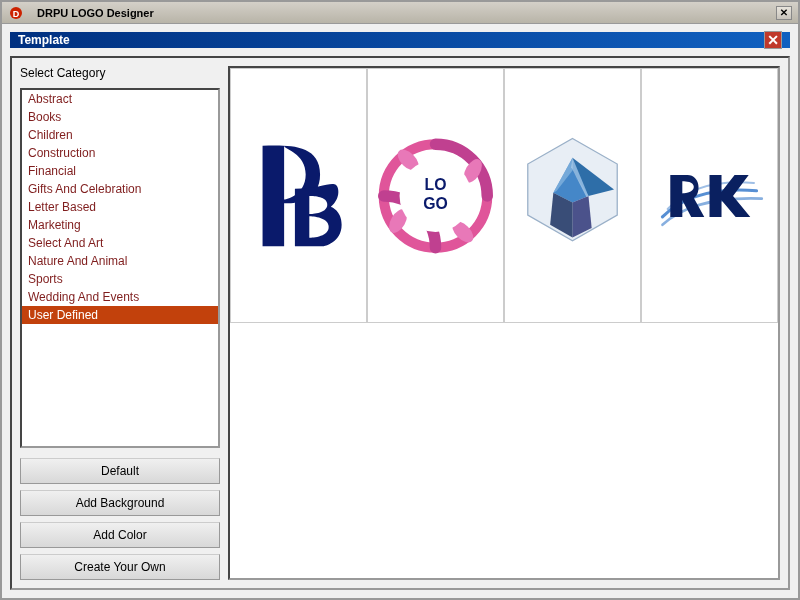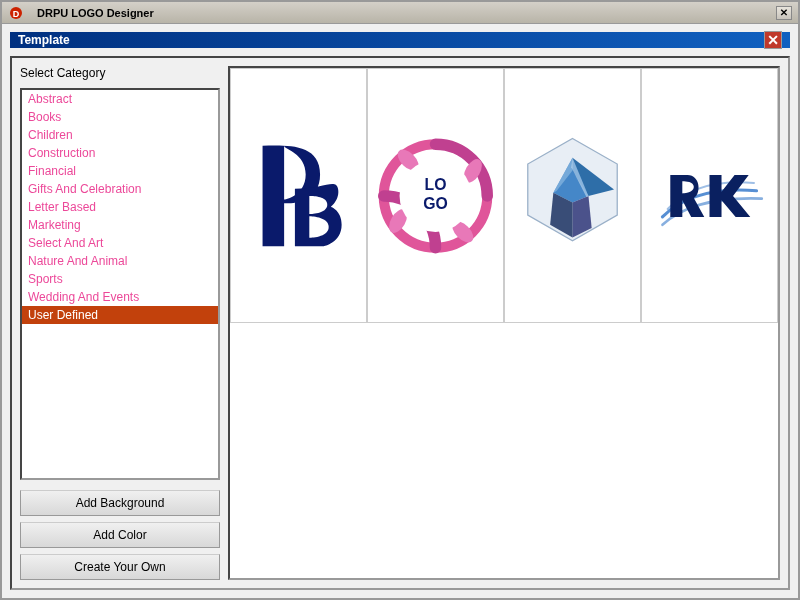--- a/index.html
+++ b/index.html
@@ -112,21 +112,21 @@
     .category-list {
       border: 2px inset #999;
       background: white;
       flex: 1;
       overflow-y: auto;
       min-height: 200px;
     }
     .category-item {
       padding: 2px 6px;
       cursor: pointer;
-      color: #ec4899;
+      color: #7f1d1d;
       font-size: 12px;
       white-space: nowrap;
     }
     .category-item.selected {
       background: #c2410c;
       color: white;
     }
     .buttons-panel {
       display: flex;
       flex-direction: column;
@@ -211,20 +211,21 @@
           <div class="category-item">Gifts And Celebration</div>
           <div class="category-item">Letter Based</div>
           <div class="category-item">Marketing</div>
           <div class="category-item">Select And Art</div>
           <div class="category-item">Nature And Animal</div>
           <div class="category-item">Sports</div>
           <div class="category-item">Wedding And Events</div>
           <div class="category-item selected">User Defined</div>
         </div>
         <div class="buttons-panel">
+          <button class="action-button">Default</button>
           <button class="action-button">Add Background</button>
           <button class="action-button">Add Color</button>
           <button class="action-button">Create Your Own</button>
         </div>
       </div>
 
       <div class="right-panel">
 
         <div class="logo-cell logo1">
           <svg viewBox="0 0 160 180" xmlns="http://www.w3.org/2000/svg">

